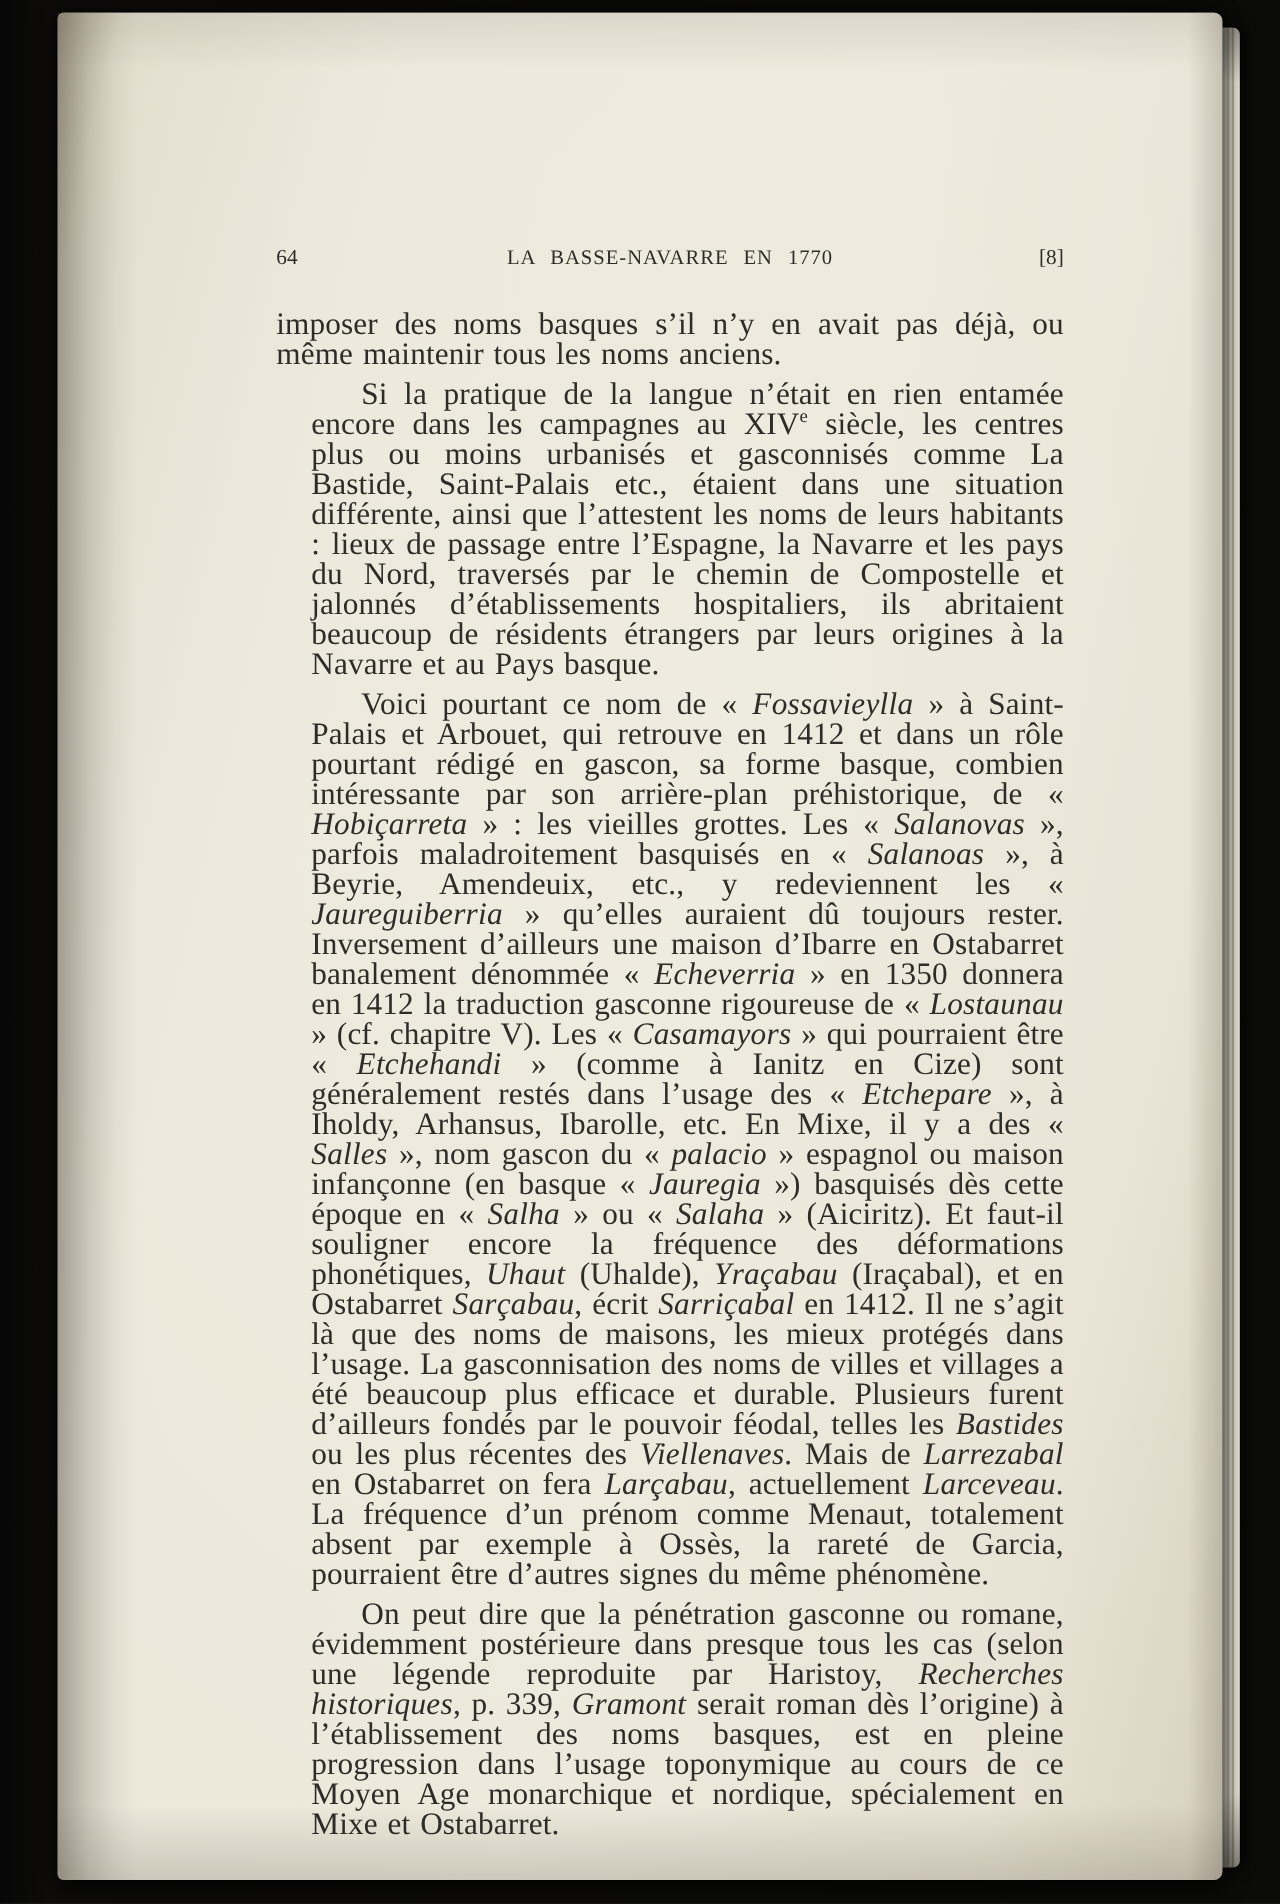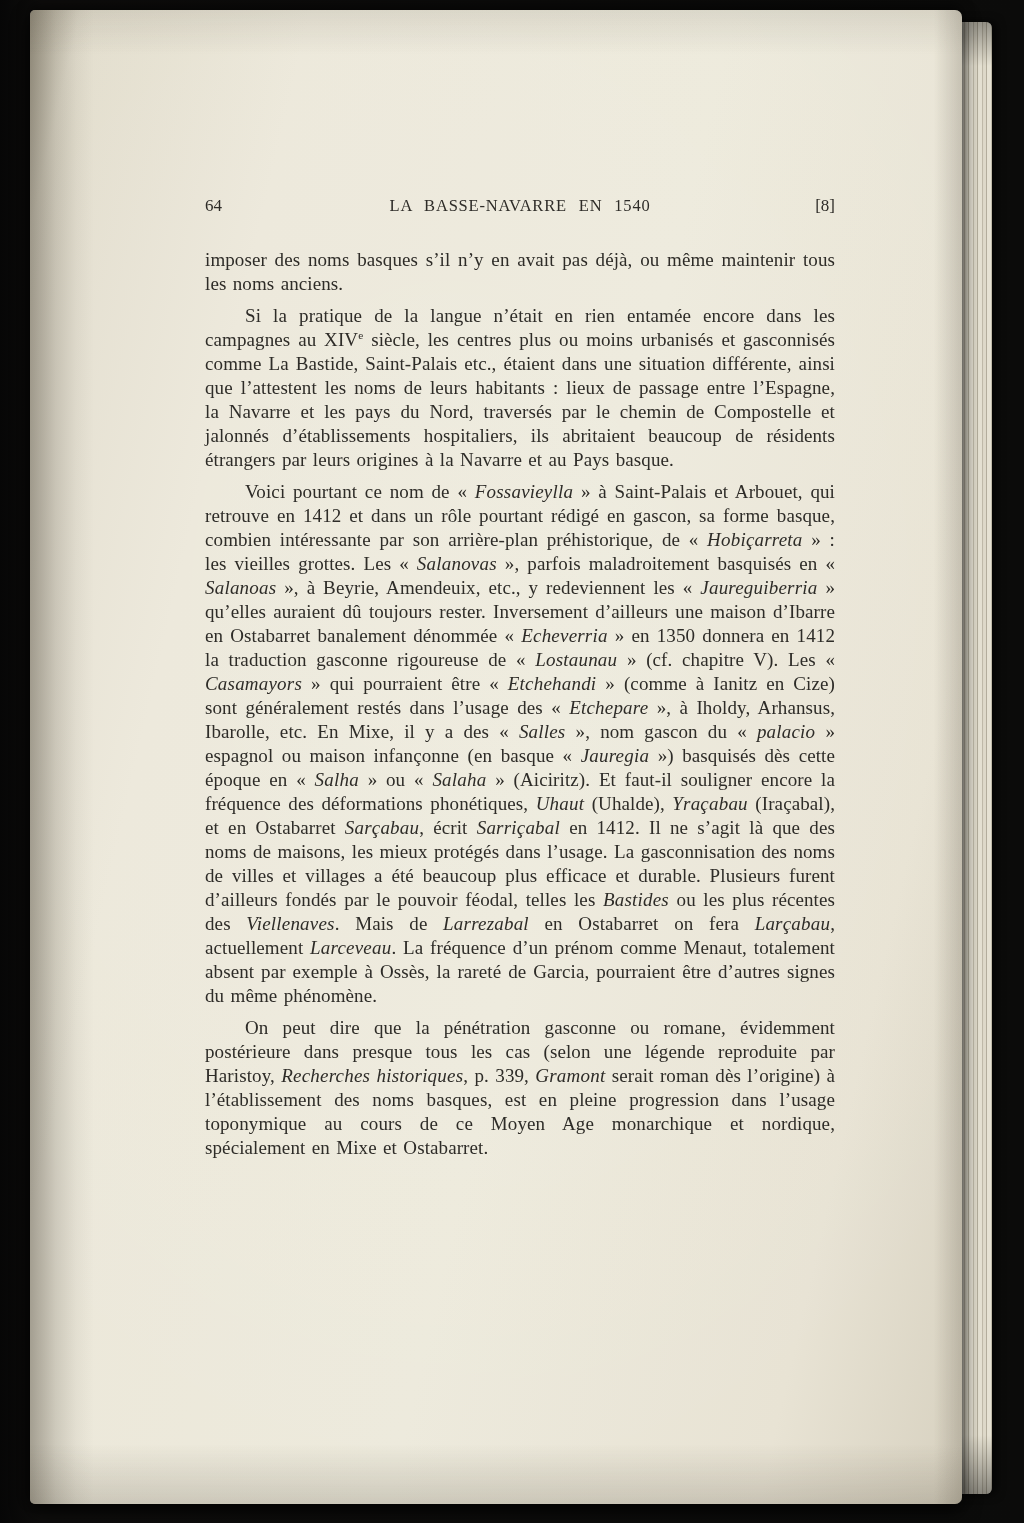--- a/index.html
+++ b/index.html
@@ -43,21 +43,21 @@
     content: "";
     position: absolute;
     left: 0; top: 0; right: 0; bottom: 0;
     border-radius: 0 6px 6px 0;
     background: linear-gradient(180deg,
       rgba(0,0,0,0.35) 0%, rgba(0,0,0,0) 3%,
       rgba(0,0,0,0) 96%, rgba(0,0,0,0.4) 100%);
   }
   .page {
     position: absolute;
-    left: 30px;
+    left: 46px;
     top: 10px;
     width: 932px;
     height: 1494px;
     background:
       radial-gradient(ellipse 140% 120% at 45% 40%,
         rgba(255,255,255,0.10) 0%, rgba(255,255,255,0) 55%),
       linear-gradient(103deg,
         #c9c3b1 0%, #e2ddcd 4%,
         #ece8da 22%, #edeadc 55%,
         #e8e3d4 84%, #d8d2c1 99%),
@@ -109,49 +109,49 @@
     text-align: center;
     letter-spacing: 0.8px;
     word-spacing: 7px;
     font-size: 16.5px;
   }
   .running-header .folio {
     width: 70px;
     text-align: right;
   }
   .text-body {
-    font-size: 19px;
+    font-size: 25px;
     line-height: 24px;
     color: var(--text-color);
     text-align: justify;
     word-spacing: 1.5px;
     letter-spacing: 0.1px;
   }
   .text-body p { margin: 0; }
   .text-body p.indent { text-indent: 40px; }
-  .text-body p.spaced { margin-top: 8px; }
+  .text-body p.spaced { margin-top: 8px; margin-left: 28px; }
   .text-body em { letter-spacing: 0.2px; }
   .text-body sup {
     font-size: 0.6em;
     vertical-align: super;
     line-height: 0;
   }
 </style>
 </head>
 <body>
 
 <div class="scan">
   <div class="page-edges"></div>
   <div class="page">
     <div class="gutter-shadow"></div>
     <div class="edge-vignette"></div>
     <div class="content">
       <div class="running-header">
         <span class="pagenum">64</span>
-        <span class="title">LA BASSE-NAVARRE EN 1540</span>
+        <span class="title">LA BASSE-NAVARRE EN 1770</span>
         <span class="folio">[8]</span>
       </div>
       <div id="text-body" class="text-body">
           <p class=""><span>imposer des noms basques s’il n’y en avait pas déjà, ou même maintenir tous les noms anciens.</span></p>
           <p class="indent spaced"><span>Si la pratique de la langue n’était en rien entamée encore dans les campagnes au XIV</span><sup>e</sup><span> siècle, les centres plus ou moins urbanisés et gasconnisés comme La Bastide, Saint-Palais etc., étaient dans une situation différente, ainsi que l’attestent les noms de leurs habitants : lieux de passage entre l’Espagne, la Navarre et les pays du Nord, traversés par le chemin de Compostelle et jalonnés d’établissements hospitaliers, ils abritaient beaucoup de résidents étrangers par leurs origines à la Navarre et au Pays basque.</span></p>
           <p class="indent spaced"><span>Voici pourtant ce nom de « </span><em>Fossavieylla</em><span> » à Saint-Palais et Arbouet, qui retrouve en 1412 et dans un rôle pourtant rédigé en gascon, sa forme basque, combien intéressante par son arrière-plan préhistorique, de « </span><em>Hobiçarreta</em><span> » : les vieilles grottes. Les « </span><em>Salanovas</em><span> », parfois maladroitement basquisés en « </span><em>Salanoas</em><span> », à Beyrie, Amendeuix, etc., y redeviennent les « </span><em>Jaureguiberria</em><span> » qu’elles auraient dû toujours rester. Inversement d’ailleurs une maison d’Ibarre en Ostabarret banalement dénommée « </span><em>Echeverria</em><span> » en 1350 donnera en 1412 la traduction gasconne rigoureuse de « </span><em>Lostaunau</em><span> » (cf. chapitre V). Les « </span><em>Casamayors</em><span> » qui pourraient être « </span><em>Etchehandi</em><span> » (comme à Ianitz en Cize) sont généralement restés dans l’usage des « </span><em>Etchepare</em><span> », à Iholdy, Arhansus, Ibarolle, etc. En Mixe, il y a des « </span><em>Salles</em><span> », nom gascon du « </span><em>palacio</em><span> » espagnol ou maison infançonne (en basque « </span><em>Jauregia</em><span> ») basquisés dès cette époque en « </span><em>Salha</em><span> » ou « </span><em>Salaha</em><span> » (Aiciritz). Et faut-il souligner encore la fréquence des déformations phonétiques, </span><em>Uhaut</em><span> (Uhalde), </span><em>Yraçabau</em><span> (Iraçabal), et en Ostabarret </span><em>Sarçabau</em><span>, écrit </span><em>Sarriçabal</em><span> en 1412. Il ne s’agit là que des noms de maisons, les mieux protégés dans l’usage. La gasconnisation des noms de villes et villages a été beaucoup plus efficace et durable. Plusieurs furent d’ailleurs fondés par le pouvoir féodal, telles les </span><em>Bastides</em><span> ou les plus récentes des </span><em>Viellenaves</em><span>. Mais de </span><em>Larrezabal</em><span> en Ostabarret on fera </span><em>Larçabau</em><span>, actuellement </span><em>Larceveau</em><span>. La fréquence d’un prénom comme Menaut, totalement absent par exemple à Ossès, la rareté de Garcia, pourraient être d’autres signes du même phénomène.</span></p>
           <p class="indent spaced"><span>On peut dire que la pénétration gasconne ou romane, évidemment postérieure dans presque tous les cas (selon une légende reproduite par Haristoy, </span><em>Recherches historiques</em><span>, p. 339, </span><em>Gramont</em><span> serait roman dès l’origine) à l’établissement des noms basques, est en pleine progression dans l’usage toponymique au cours de ce Moyen Age monarchique et nordique, spécialement en Mixe et Ostabarret.</span></p>
         </div>
     </div>
   </div>

